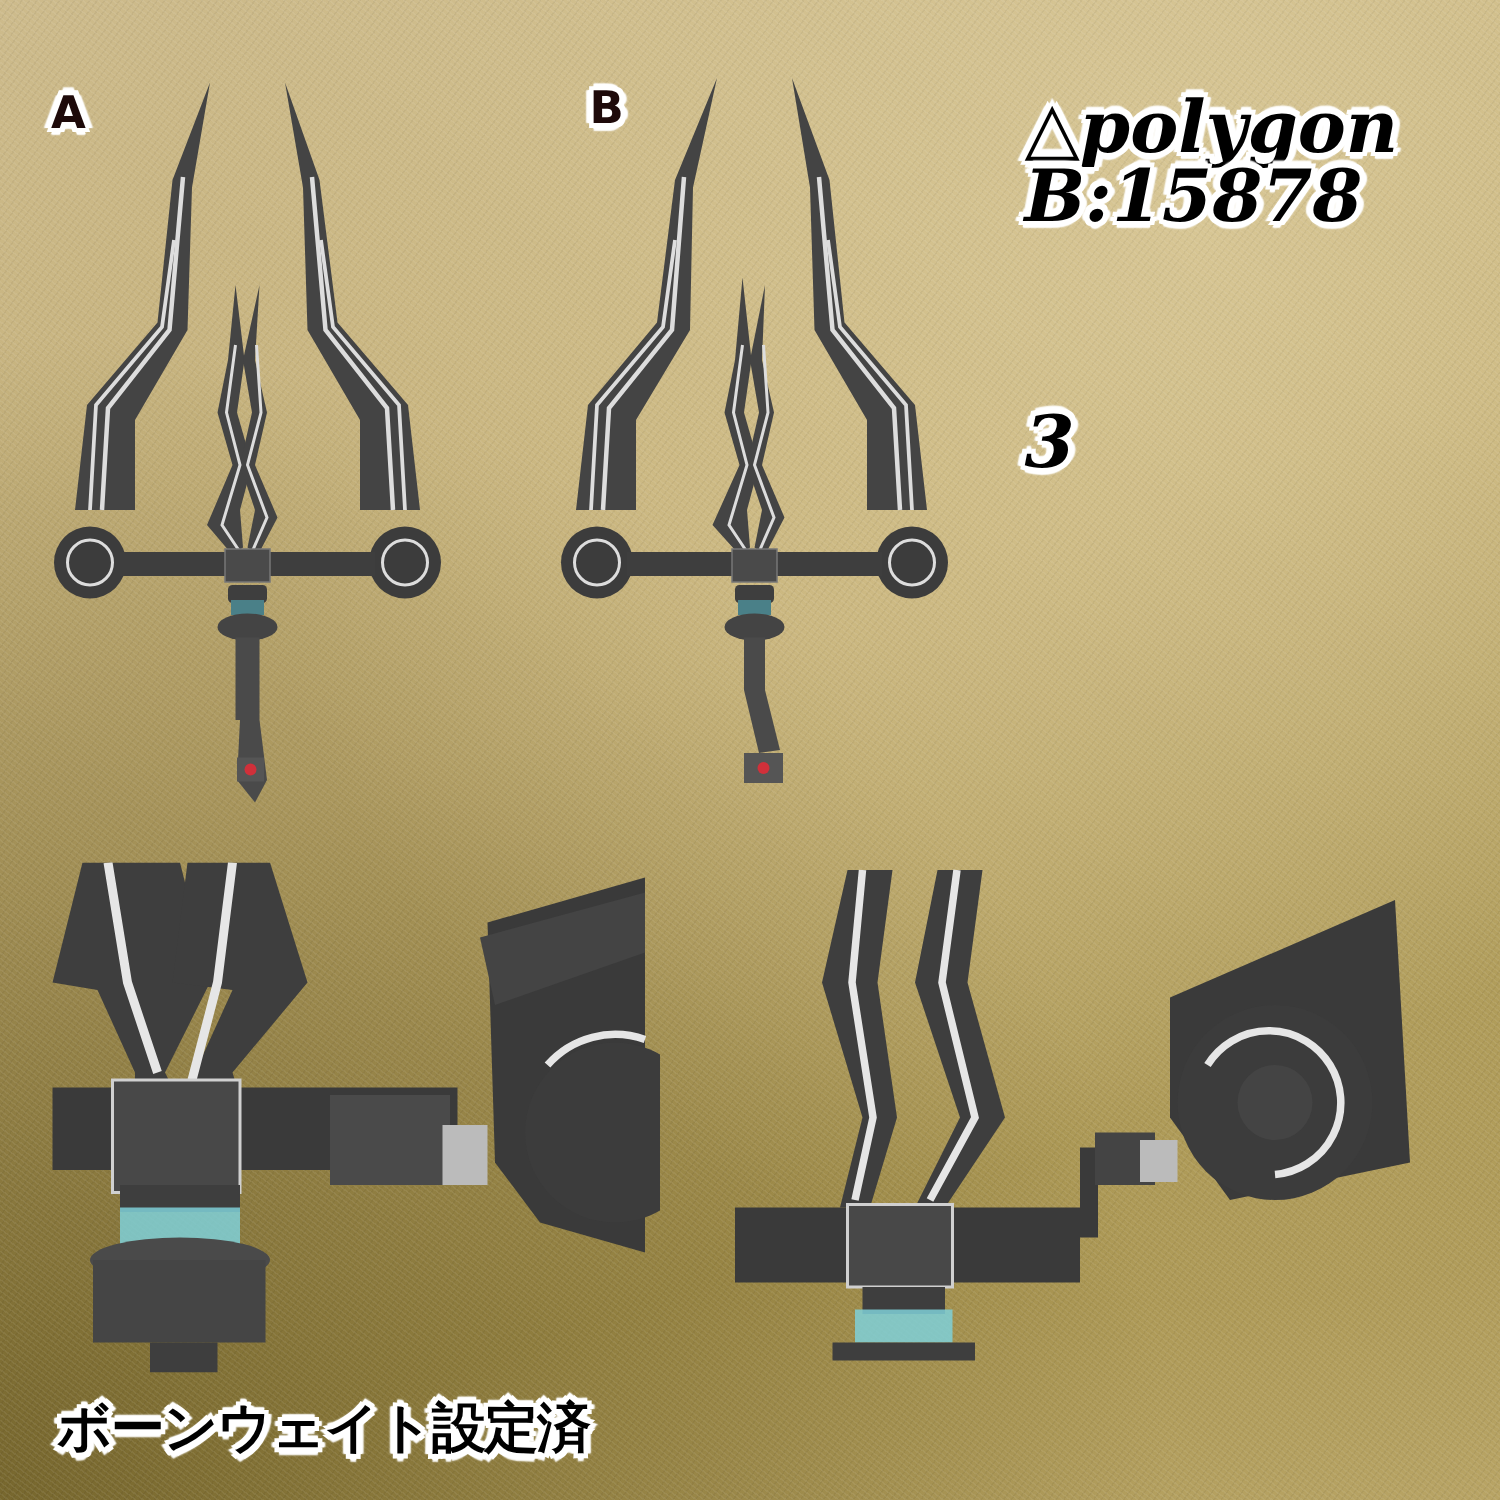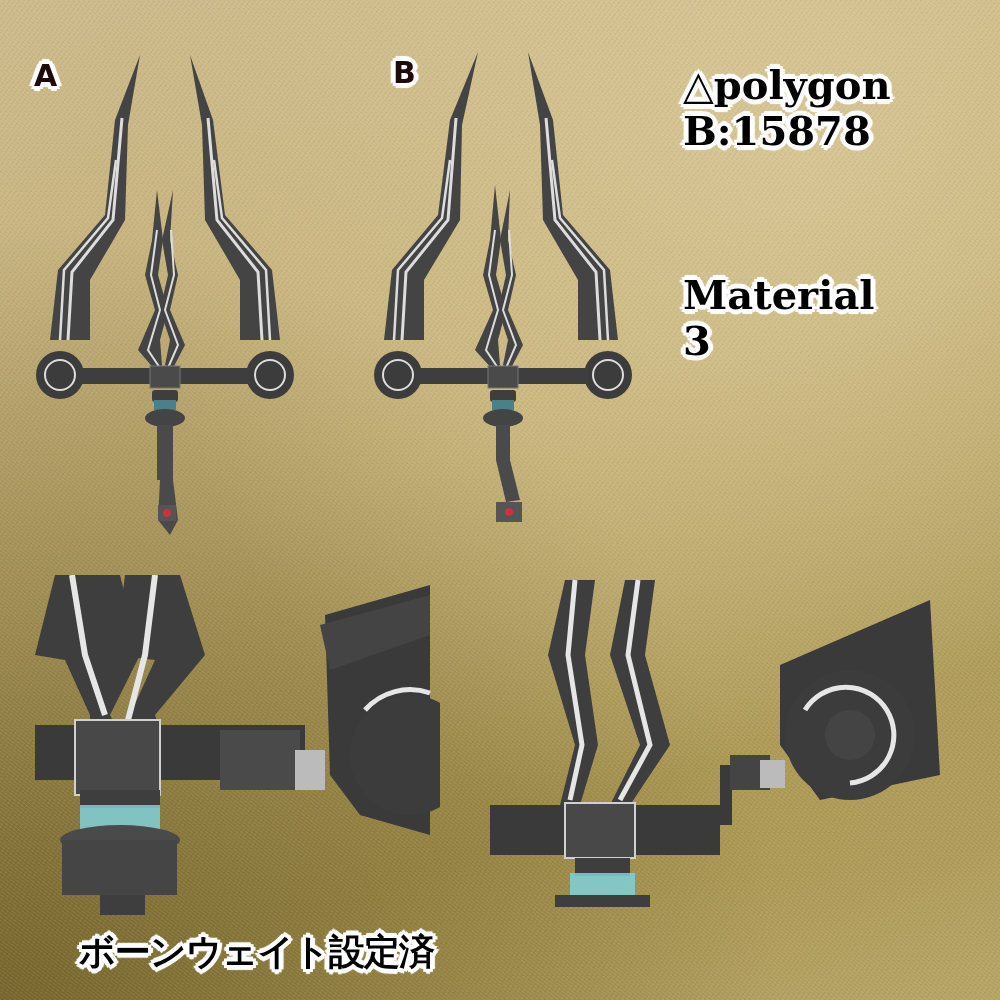--- a/index.html
+++ b/index.html
@@ -19,39 +19,38 @@
   }
   .outlined {
     position: absolute; color: #000; font-weight: bold; white-space: nowrap;
     text-shadow:
       0 0 2px #fff, 2px 2px 0 #fff, -2px -2px 0 #fff, 2px -2px 0 #fff, -2px 2px 0 #fff,
       4px 0 0 #fff, -4px 0 0 #fff, 0 4px 0 #fff, 0 -4px 0 #fff,
       3px 3px 0 #fff, -3px -3px 0 #fff, 3px -3px 0 #fff, -3px 3px 0 #fff,
       5px 0 1px #fff, -5px 0 1px #fff, 0 5px 1px #fff, 0 -5px 1px #fff;
   }
   .label-ab { font-family: "DejaVu Sans", sans-serif; font-size: 30px; color: #1e0a0a; }
-  .stats { font-family: "DejaVu Serif", serif; font-size: 40px; line-height: 46px; }
-  .bone { font-family: "DejaVu Sans", sans-serif; font-size: 36px; letter-spacing: -1px; margin-left: 41px; }
+  .stats { font-family: "DejaVu Serif", serif; font-size: 48px; line-height: 46px; font-style: italic; }
+  .bone { font-family: "DejaVu Sans", sans-serif; font-size: 36px; letter-spacing: -1px; }
   svg.render { position: absolute; }
 </style>
 </head>
 <body>
 
 <div class="noise"></div>
 
 <div class="outlined label-ab" style="left:34px; top:58px;">A</div>
 
 <div class="outlined label-ab" style="left:393px; top:55px;">B</div>
 
 <div class="outlined stats" style="left:683px; top:62px;">
   <div>△polygon</div>
   <div>B:15878</div>
 </div>
 <div class="outlined stats" style="left:683px; top:272px;">
-  <div>Material</div>
   <div>3</div>
 </div>
 
 <svg class="render" style="left:20px; top:40px;" width="300" height="500" viewBox="0 0 300 500">
   <g>
     <path d="M120 15 L95 80 L85 175 L38 230 L30 300 L70 300 L70 240 L105 180 L108 85 Z" fill="#444"></path>
     <path d="M102 78 L93 180 L52 232 L48 300" stroke="#ddd" stroke-width="3" fill="none"></path>
     <path d="M96 120 L88 178 L44 230 L40 300" stroke="#ddd" stroke-width="2.5" fill="none"></path>
   </g>
   <g>

